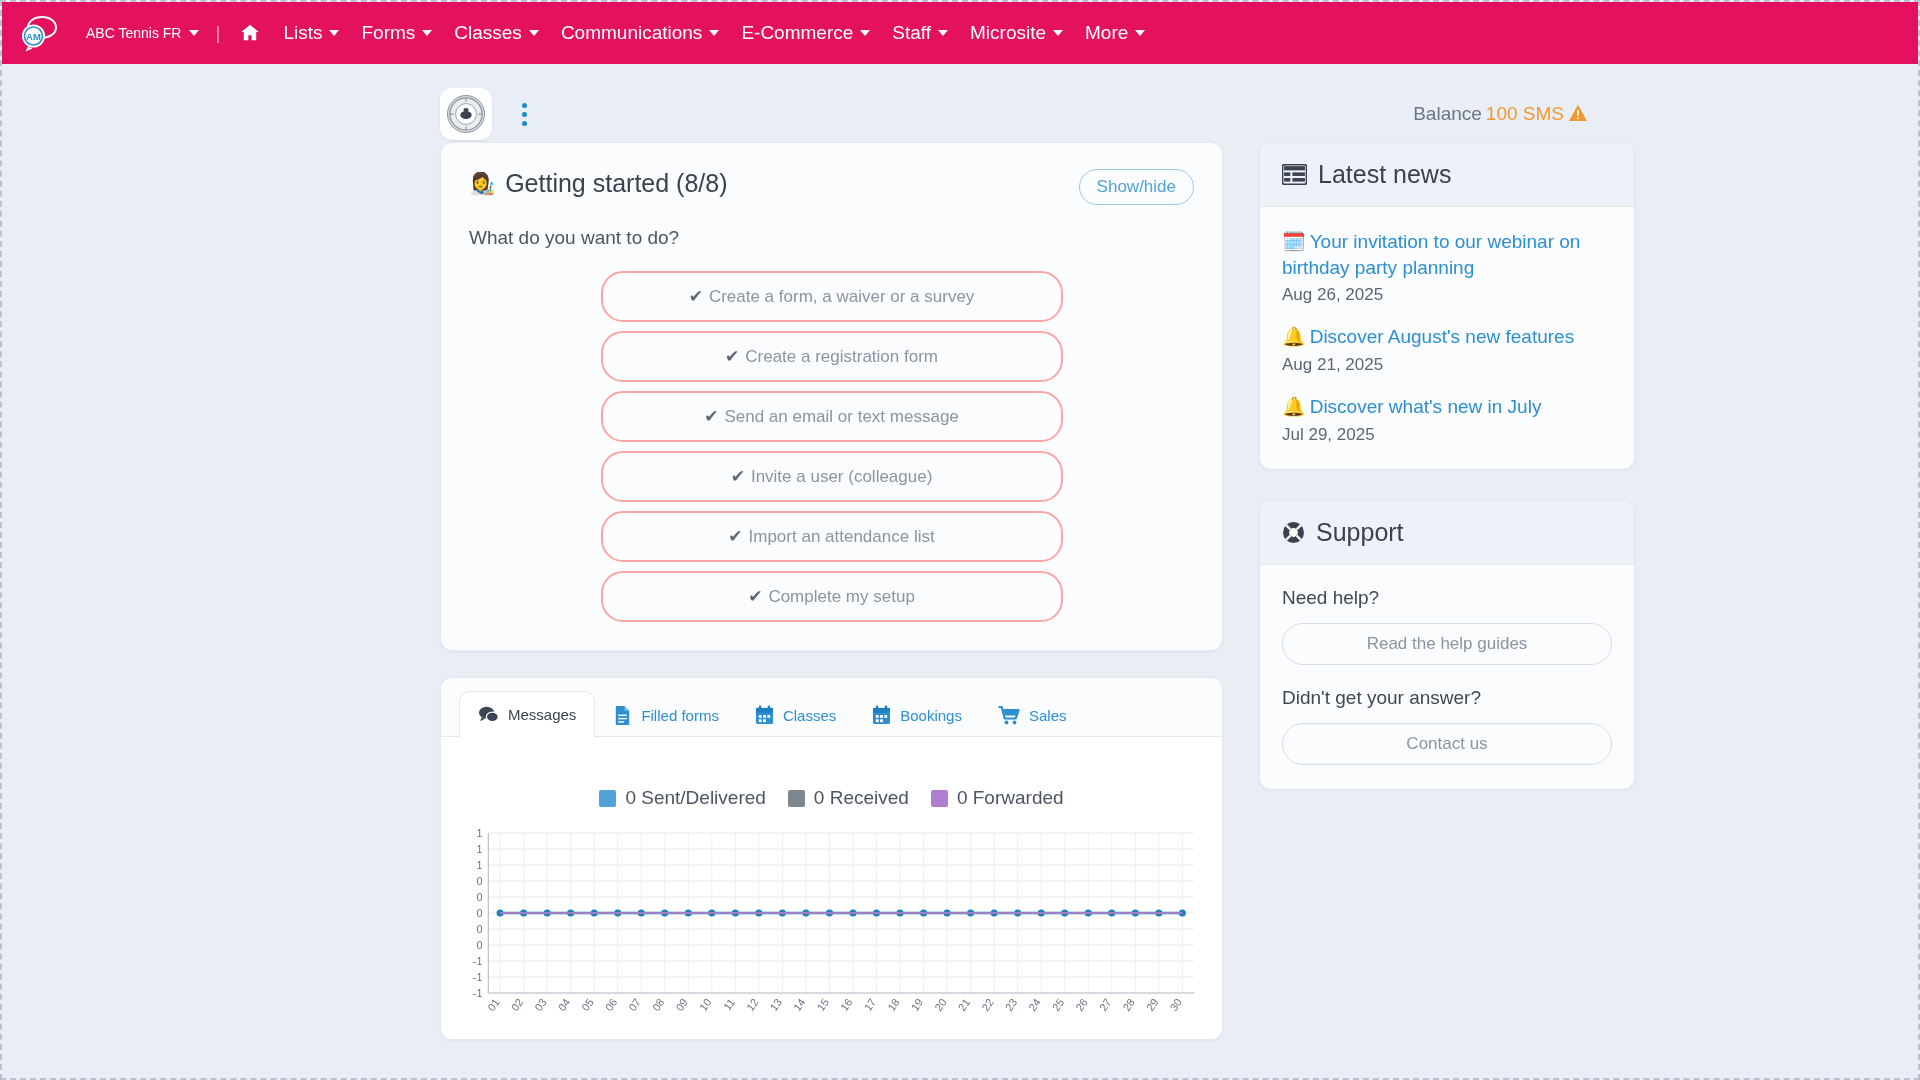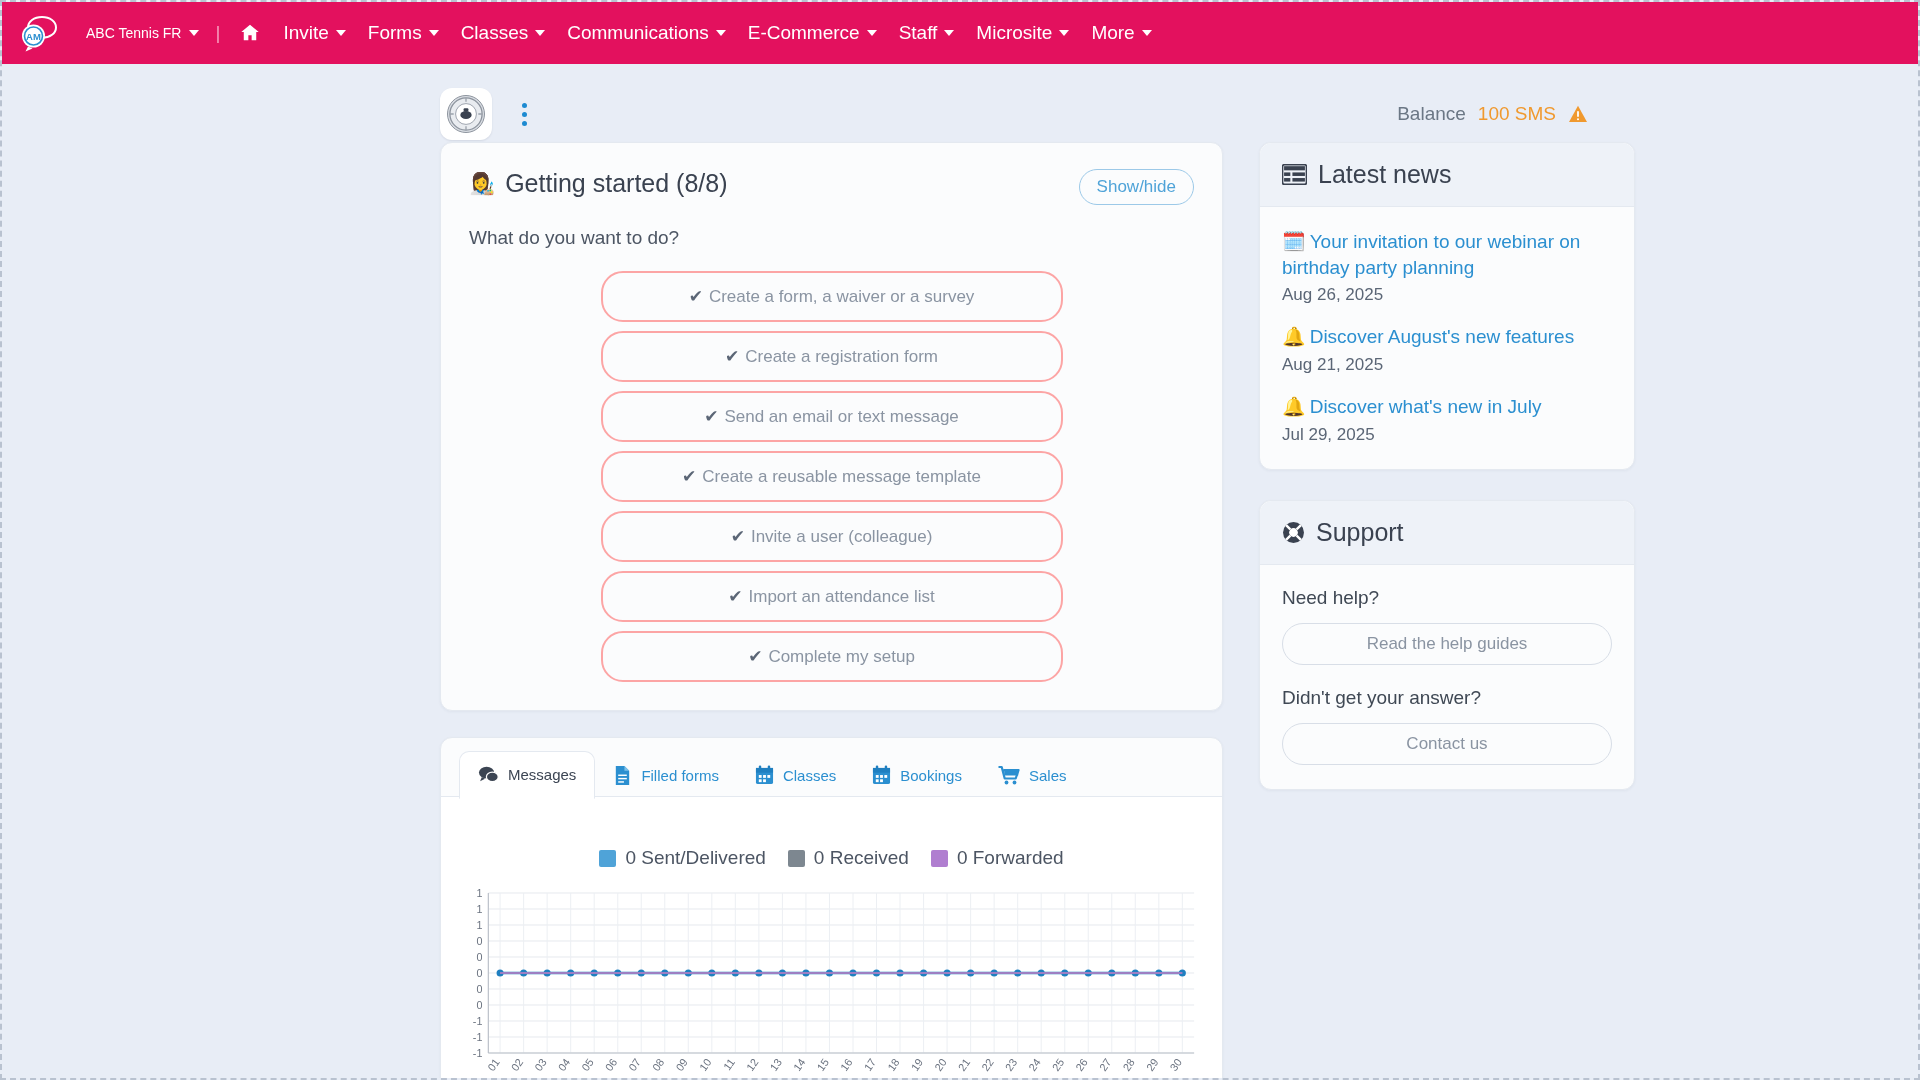--- a/index.html
+++ b/index.html
@@ -95,21 +95,21 @@
     margin-left: 22px;
     display: flex; flex-direction: column; gap: 4px;
     cursor: pointer;
     padding: 6px 8px;
   }
   .kebab i { width: 5px; height: 5px; border-radius: 50%; background: #1c8ad1; display:block; }
   .balance {
     margin-left: auto;
     font-size: 19px;
     color: #6b7785;
-    display: flex; align-items: center; gap: 12px;
+    display: flex; align-items: flex-start; gap: 4px;
     padding-right: 300px;
   }
   .balance .amount { color: #f0992e; font-weight: 400; }
   .warn-tri { display:block; width:20px; height:20px; }
 
   
   .cols {
     display: flex;
     gap: 36px;
     padding: 0 0 0 438px;
@@ -277,21 +277,21 @@
   </div>
   <span class="nav-sep">|</span>
 
   <div class="nav-item home-icon">
     <svg viewBox="0 0 24 24">
         <path d="M12 3 2.5 11h2.7v9h5v-5.5h3.6V20h5v-9h2.7z" fill="#ffffff"></path>
       </svg>
   </div>
 
   <div class="nav-item">
-    <span>Invite</span>
+    <span>Lists</span>
     <span class="caret"></span>
   </div>
   <div class="nav-item">
     <span>Forms</span>
     <span class="caret"></span>
   </div>
   <div class="nav-item">
     <span>Classes</span>
     <span class="caret"></span>
   </div>
@@ -357,21 +357,20 @@
             <span class="emoji">👩‍🎨</span>
             <span>Getting started (8/8)</span>
           </div>
           <button class="showhide">Show/hide</button>
         </div>
         <div class="gs-sub">What do you want to do?</div>
         <div class="gs-list">
           <div class="gs-item"><span class="chk">✔</span><span>Create a form, a waiver or a survey</span></div>
           <div class="gs-item"><span class="chk">✔</span><span>Create a registration form</span></div>
           <div class="gs-item"><span class="chk">✔</span><span>Send an email or text message</span></div>
-          <div class="gs-item"><span class="chk">✔</span><span>Create a reusable message template</span></div>
           <div class="gs-item"><span class="chk">✔</span><span>Invite a user (colleague)</span></div>
           <div class="gs-item"><span class="chk">✔</span><span>Import an attendance list</span></div>
           <div class="gs-item"><span class="chk">✔</span><span>Complete my setup</span></div>
         </div>
       </div>
 
       <div class="card tabs-card">
         <div class="tabs">
           <div class="tab active">
             <svg width="21" height="21" viewBox="0 0 22 22">

